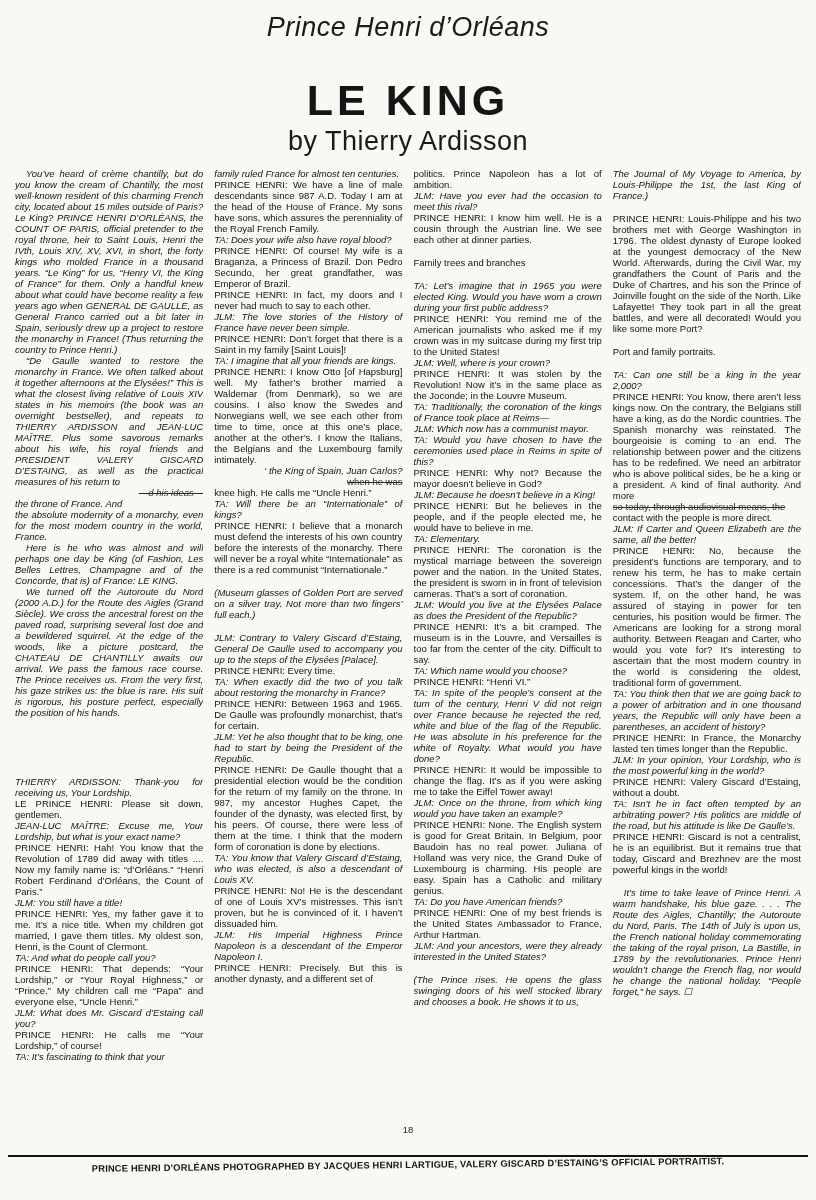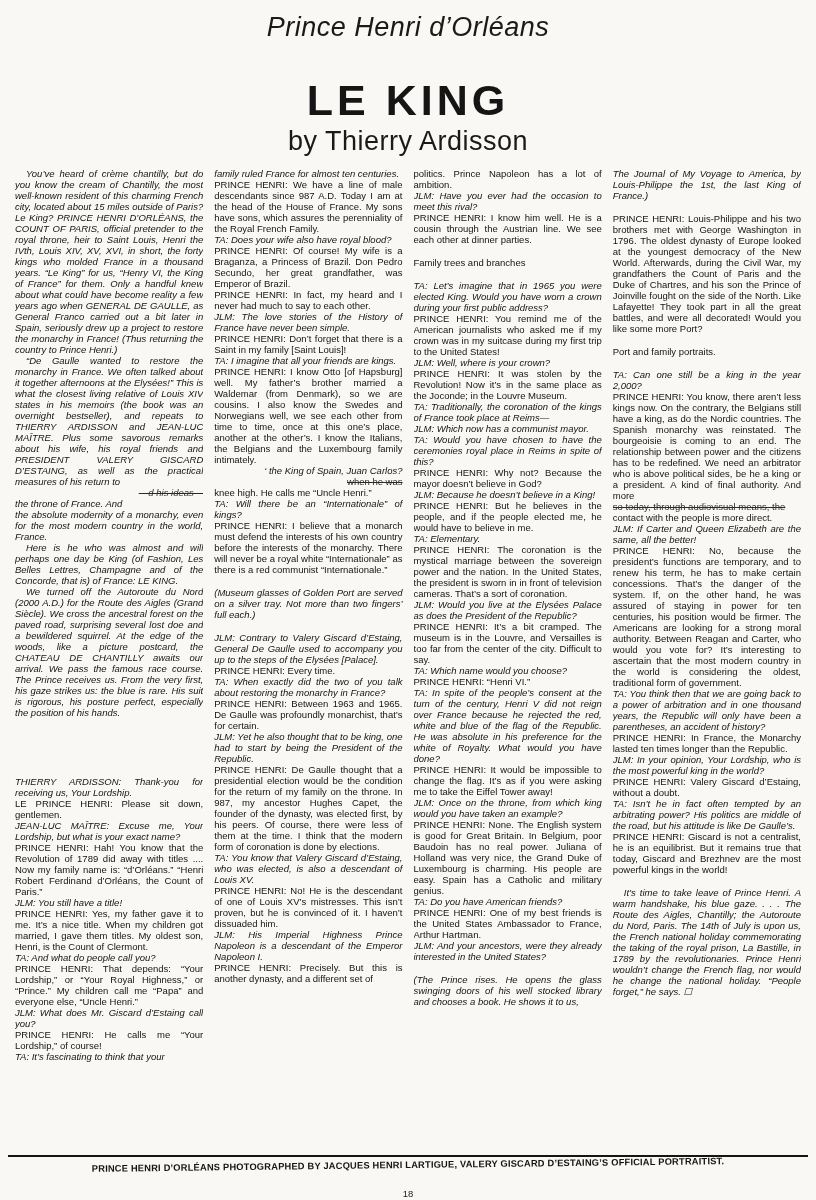--- a/index.html
+++ b/index.html
@@ -56,21 +56,21 @@
     border-top:2px solid #151515;height:0;
   }
   .credit{
     position:absolute;left:0;width:100%;top:1160px;
     text-align:center;
     font-size:9.3px;font-weight:bold;letter-spacing:.2px;
     transform:rotate(-0.7deg);
     color:#151515;
   }
   .pagenum{
-    position:absolute;left:0;width:100%;top:1188px;
+    position:absolute;left:0;width:100%;top:1124px;
     text-align:center;font-size:9.5px;color:#222;
   }
 </style>
 </head>
 <body>
 
 <div class="page">
 
   <div class="kicker">Prince Henri d’Orléans</div>
   <div class="title">LE KING</div>
@@ -95,21 +95,21 @@
         <p class="para r">PRINCE HENRI: That depends: “Your Lordship,” or “Your Royal Highness,” or “Prince.” My children call me “Papa” and everyone else, “Uncle Henri.”</p>
         <p class="para i">JLM: What does Mr. Giscard d’Estaing call you?</p>
         <p class="para r">PRINCE HENRI: He calls me “Your Lordship,” of course!</p>
         <p class="para i">TA: It’s fascinating to think that your</p>
       </div>
     <div class="col">
         <p class="para i">family ruled France for almost ten centuries.</p>
         <p class="para r">PRINCE HENRI: We have a line of male descendants since 987 A.D. Today I am at the head of the House of France. My sons have sons, which assures the perenniality of the Royal French Family.</p>
         <p class="para i">TA: Does your wife also have royal blood?</p>
         <p class="para r">PRINCE HENRI: Of course! My wife is a Braganza, a Princess of Brazil. Don Pedro Secundo, her great grandfather, was Emperor of Brazil.</p>
-        <p class="para r">PRINCE HENRI: In fact, my heard and I never had much to say to each other.</p>
+        <p class="para r">PRINCE HENRI: In fact, my doors and I never had much to say to each other.</p>
         <p class="para i">JLM: The love stories of the History of France have never been simple.</p>
         <p class="para r">PRINCE HENRI: Don’t forget that there is a Saint in my family [Saint Louis]!</p>
         <p class="para i">TA: I imagine that all your friends are kings.</p>
         <p class="para r">PRINCE HENRI: I know Otto [of Hapsburg] well. My father’s brother married a Waldemar (from Denmark), so we are cousins. I also know the Swedes and Norwegians well, we see each other from time to time, once at this one’s place, another at the other’s. I know the Italians, the Belgians and the Luxembourg family intimately.</p>
         <p class="para i rt">‘ the King of Spain, Juan Carlos?</p>
         <p class="para sm rt">when he was</p>
         <p class="para r">knee high. He calls me “Uncle Henri.”</p>
         <p class="para i">TA: Will there be an “Internationale” of kings?</p>
         <p class="para r">PRINCE HENRI: I believe that a monarch must defend the interests of his own country before the interests of the monarchy. There will never be a royal white “Internationale” as there is a red communist “Internationale.”</p>
         <p class="para i g">(Museum glasses of Golden Port are served on a silver tray. Not more than two fingers’ full each.)</p>
@@ -128,21 +128,21 @@
         <p class="para r">politics. Prince Napoleon has a lot of ambition.</p>
         <p class="para i">JLM: Have you ever had the occasion to meet this rival?</p>
         <p class="para r">PRINCE HENRI: I know him well. He is a cousin through the Austrian line. We see each other at dinner parties.</p>
         <p class="para h">Family trees and branches</p>
         <p class="para i">TA: Let’s imagine that in 1965 you were elected King. Would you have worn a crown during your first public address?</p>
         <p class="para r">PRINCE HENRI: You remind me of the American journalists who asked me if my crown was in my suitcase during my first trip to the United States!</p>
         <p class="para i">JLM: Well, where is your crown?</p>
         <p class="para r">PRINCE HENRI: It was stolen by the Revolution! Now it’s in the same place as the Joconde; in the Louvre Museum.</p>
         <p class="para i">TA: Traditionally, the coronation of the kings of France took place at Reims—</p>
         <p class="para i">JLM: Which now has a communist mayor.</p>
-        <p class="para i">TA: Would you have chosen to have the ceremonies royal place in Reims in spite of this?</p>
+        <p class="para i">TA: Would you have chosen to have the ceremonies used place in Reims in spite of this?</p>
         <p class="para r">PRINCE HENRI: Why not? Because the mayor doesn’t believe in God?</p>
         <p class="para i">JLM: Because he doesn’t believe in a King!</p>
         <p class="para r">PRINCE HENRI: But he believes in the people, and if the people elected me, he would have to believe in me.</p>
         <p class="para i">TA: Elementary.</p>
         <p class="para r">PRINCE HENRI: The coronation is the mystical marriage between the sovereign power and the nation. In the United States, the president is sworn in in front of television cameras. That’s a sort of coronation.</p>
         <p class="para i">JLM: Would you live at the Elysées Palace as does the President of the Republic?</p>
         <p class="para r">PRINCE HENRI: It’s a bit cramped. The museum is in the Louvre, and Versailles is too far from the center of the city. Difficult to say.</p>
         <p class="para i">TA: Which name would you choose?</p>
         <p class="para r">PRINCE HENRI: “Henri VI.”</p>
         <p class="para i">TA: In spite of the people’s consent at the turn of the century, Henri V did not reign over France because he rejected the red, white and blue of the flag of the Republic. He was absolute in his preference for the white of Royalty. What would you have done?</p>

